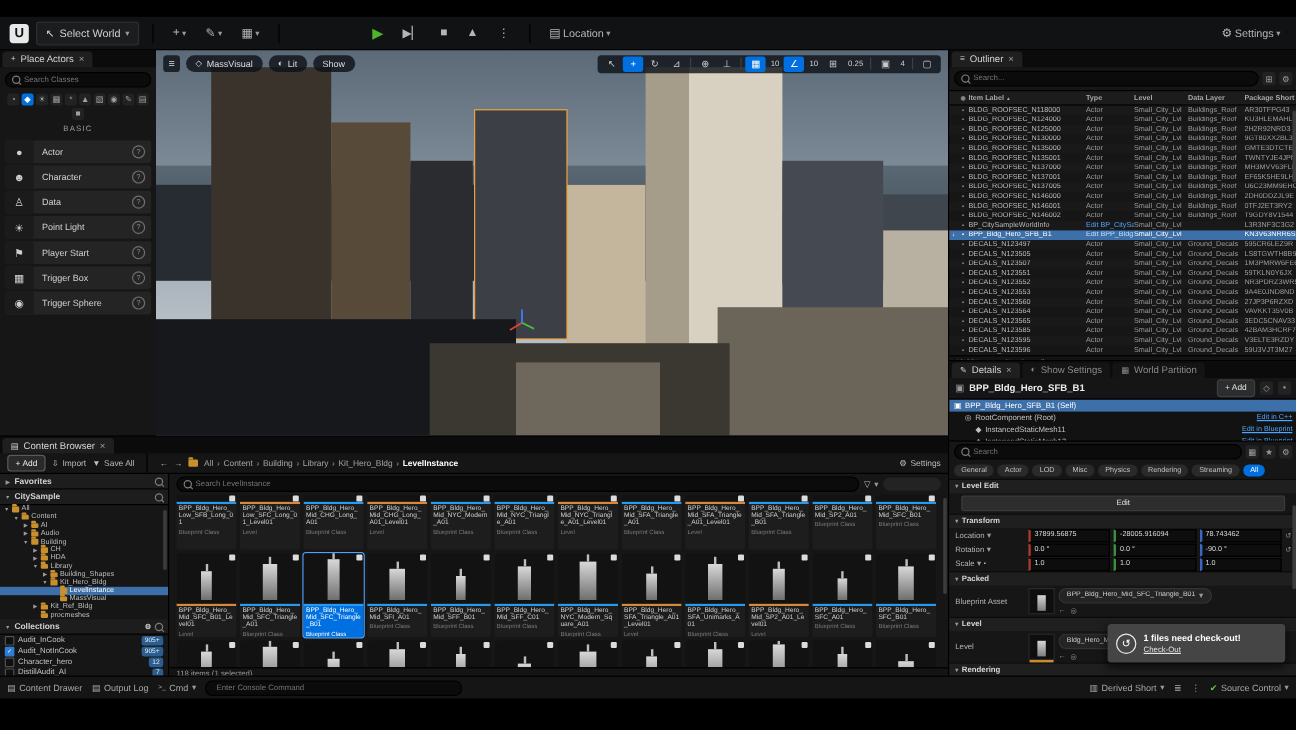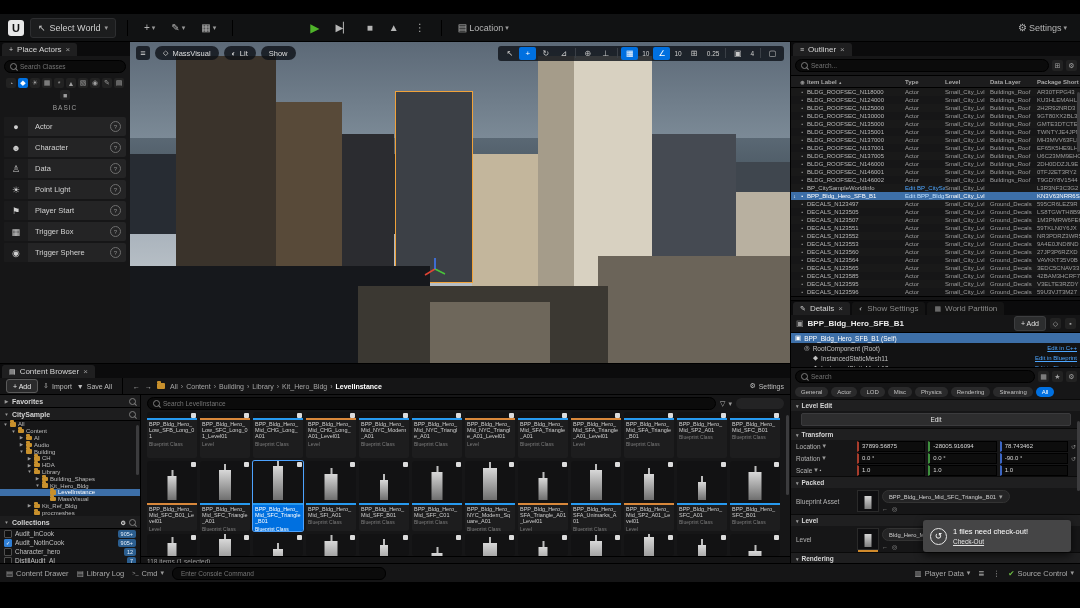--- a/index.html
+++ b/index.html
@@ -93,21 +93,21 @@
   .valbox{flex:1;background:#0d0d0d;border:1px solid #000;height:9px;display:flex;align-items:center;padding:0 3px;font-size:6px;color:#d8d8d8;overflow:hidden;white-space:nowrap;}
   .vx{border-left:2px solid #a83c2c;} .vy{border-left:2px solid #3e8f3e;} .vz{border-left:2px solid #3c66c4;}
   .editbtn{flex:1;background:#2d2d2e;border:1px solid #3b3b3d;border-radius:2px;height:11px;display:flex;align-items:center;justify-content:center;font-size:6.5px;color:#e2e2e2;margin:2px 5px;}
   .asset-thumb{width:20px;height:20px;background:#0e0e10;border:1px solid #2a2a2a;position:relative;flex:none;}
   .asset-thumb .tower{position:absolute;bottom:2px;left:50%;transform:translateX(-50%);width:7px;height:13px;background:linear-gradient(#d5d5d5,#7e7e7e);}
   .asset-thumb.ul::after{content:"";position:absolute;left:0;bottom:-3px;width:100%;height:2px;background:#d08a2c;}
   .asset-pill{background:#242425;border:1px solid #333;border-radius:7px;height:11px;display:flex;align-items:center;gap:3px;padding:0 6px;font-size:5.8px;color:#cfcfcf;max-width:150px;overflow:hidden;white-space:nowrap;}
   
   #toast{position:absolute;right:10px;top:478px;width:148px;height:32px;background:#454546;border-radius:3px;box-shadow:0 3px 8px rgba(0,0,0,.7);display:flex;align-items:center;gap:6px;padding:0 7px;box-sizing:border-box;z-index:30;}
   #toast-ic{width:15px;height:15px;border:1.5px solid #e8e8e8;border-radius:50%;color:#fff;font-size:9px;display:flex;align-items:center;justify-content:center;flex:none;}
-  #toast .msg{font-size:7.5px;font-weight:normal;color:#fff;}
+  #toast .msg{font-size:7.5px;font-weight:bold;color:#fff;}
   #toast .act{font-size:6.5px;color:#e2e2e2;text-decoration:underline;}
   
   #contentbrowser{top:363px;left:0;width:790px;height:200px;background:#161617;border-top:1px solid #000;}
   #cb-toolbar{height:16px;display:flex;align-items:center;gap:5px;padding:0 6px;background:#151516;border-bottom:1px solid #000;font-size:7.5px;}
   .cb-btn{background:#2a2a2b;border:1px solid #5a5a5a;border-radius:3px;height:12px;display:flex;align-items:center;gap:3px;padding:0 6px;font-size:7px;color:#ececec;}
   .cb-txt{display:flex;align-items:center;gap:3px;color:#bdbdbd;font-size:7px;}
   #crumbs{display:flex;align-items:center;gap:3px;font-size:7px;color:#a5a5a5;}
   #crumbs .crumb:last-child{color:#fff;font-weight:bold;}
   #cb-body{display:flex;height:170px;}
   #cb-side{width:140px;flex:none;border-right:1px solid #000;position:relative;overflow:hidden;}
@@ -1286,33 +1286,33 @@
   </div>
 </div>
 
 <div id="statusbar" class="abs">
   <span class="sb-btn">
     <i class="ic">▤</i>
       <span>Content Drawer</span>
   </span>
   <span class="sb-btn">
     <i class="ic">▤</i>
-      <span>Library Log</span>
+      <span>Output Log</span>
   </span>
   <span class="sb-btn">
     <i class="ic" style="font-size:5.5px">&gt;_</i>
       <span>Cmd</span>
       <span class="chev">▾</span>
   </span>
   <span id="console">
     <input placeholder="Enter Console Command" style="">
   </span>
   <span style="margin-left:auto" class="sb-btn">
     <i class="ic">▥</i>
-      <span>Player Data</span>
+      <span>Derived Short</span>
       <span class="chev">▾</span>
   </span>
   <span class="sb-btn">
       <i class="ic">≣</i>
     </span>
   <span class="sb-btn">
       <i class="ic">⋮</i>
     </span>
   <span class="sb-btn">
     <i class="ic green">✔</i>

